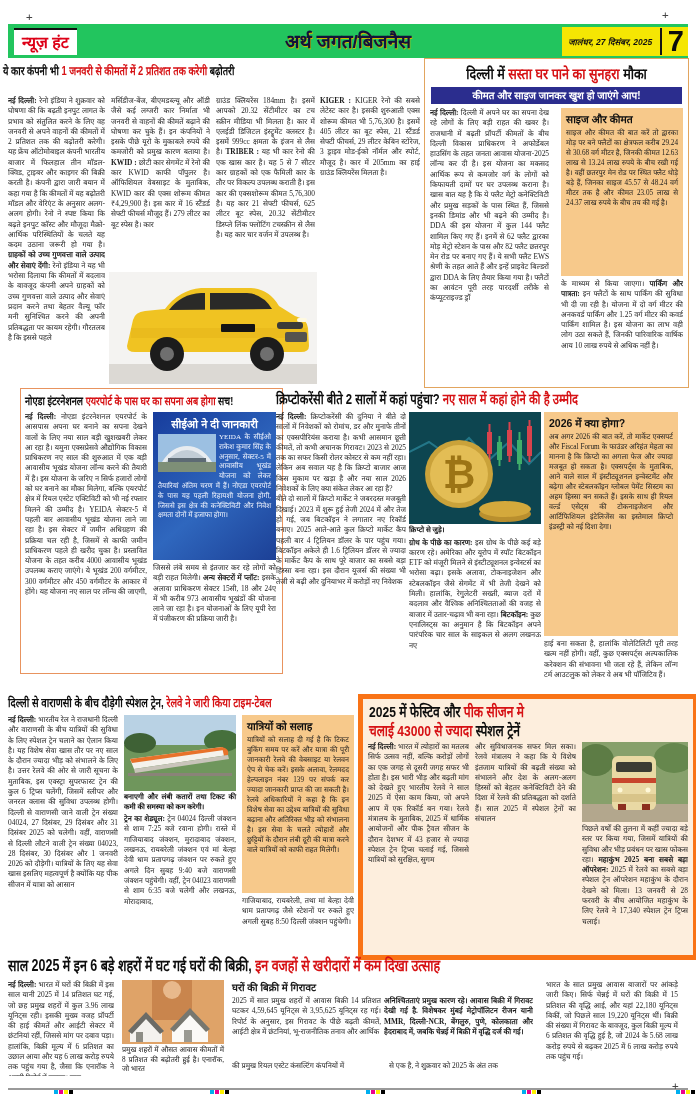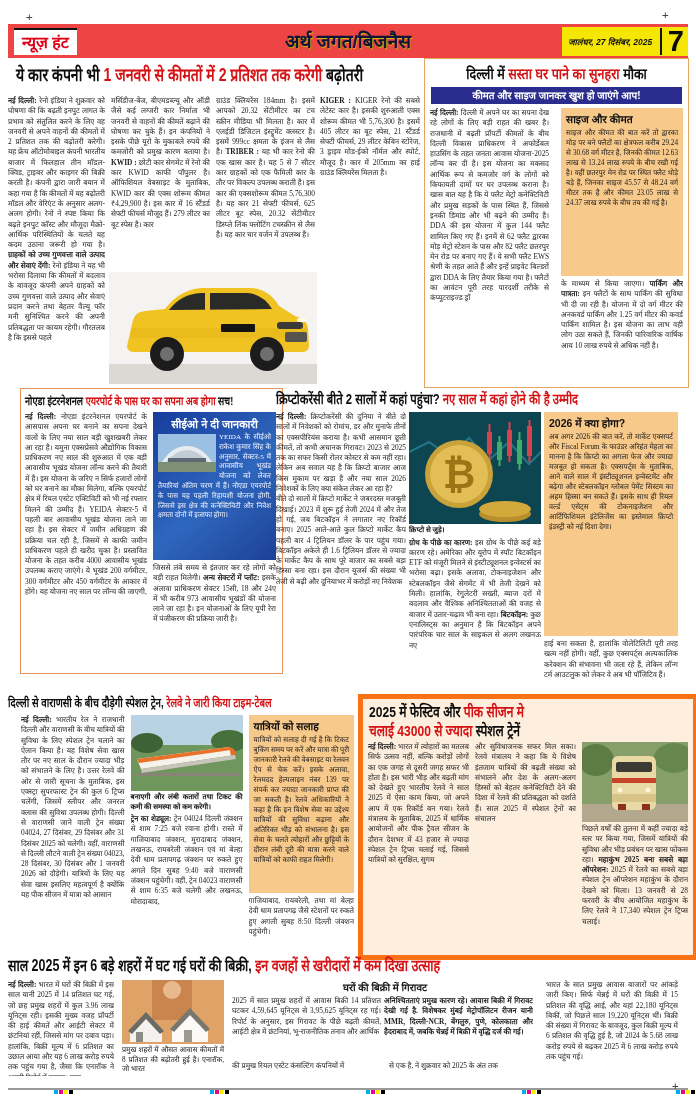--- a/index.html
+++ b/index.html
@@ -9,42 +9,42 @@
   
   .bt{font-size:7.4px;line-height:10.3px;text-align:justify;color:#1c1c1c;overflow:hidden;}
   .bt .ld{font-weight:bold;}
   .cap{font-size:7.2px;line-height:9.6px;text-align:justify;font-weight:bold;color:#111;}
   
   .h{font-family:"Liberation Sans",sans-serif;font-weight:bold;color:#0d0d0d;white-space:nowrap;}
   .sq{display:inline-block;transform:scaleX(.78);transform-origin:0 50%;}
   .sqc{display:inline-block;transform:scaleX(.84);transform-origin:50% 50%;}
   .rd{color:#d61114;}
   
-  .band{background:#ef4444;display:flex;align-items:center;}
+  .band{background:#22c55e;display:flex;align-items:center;}
   .logo{background:#ffffff;border-top:2px solid #111;margin-left:6px;padding:1px 8px 2px 8px;
         font-family:"Liberation Sans",sans-serif;font-weight:bold;font-size:16px;color:#dd0017;}
   .secttl{position:absolute;left:0;right:0;text-align:center;font-family:"Liberation Sans",sans-serif;
         font-weight:bold;font-size:19px;color:#13123a;text-shadow:.6px .6px 0 #c9b900;}
   .hdate{font-family:"Liberation Sans",sans-serif;font-weight:bold;font-style:italic;font-size:8.5px;color:#111;}
   .pgnum{font-family:"Liberation Sans",sans-serif;font-weight:bold;font-size:29px;color:#0c0c0c;line-height:1;}
   .vline{width:1.6px;height:27px;background:#141414;margin:0 6px 0 8px;}
   
   .obox{background:#f7c98b;padding:4px 5px;}
   .obox .ot{font-family:"Liberation Sans",sans-serif;font-weight:bold;font-size:10.5px;color:#101010;margin-bottom:2px;}
   .obox .ob{font-size:7.2px;line-height:10px;text-align:justify;}
   .bluebar{background:#2b2d8e;color:#fff;font-family:"Liberation Sans",sans-serif;font-weight:bold;
         font-size:10px;text-align:center;line-height:17px;height:17px;overflow:hidden;}
   .bluebox{background:linear-gradient(140deg,#173c9c 0%,#2f67be 55%,#1c4096 100%);color:#fff;padding:4px 5px;}
   .bluebox .btit{font-family:"Liberation Sans",sans-serif;font-weight:bold;font-size:11px;text-align:center;margin-bottom:2px;}
   .bluebox .btxt{font-size:7.1px;line-height:9.8px;text-align:justify;color:#f2f6ff;}
   .frame{border:1.5px solid #e2a55e;background:#fff;}
   .frame2{border:1px solid #e8935e;background:#fff;}
   .peach{background:#fdeedd;border:5px solid #f97316;}
   .colrow{display:flex;}
-  .whitebox-t{font-family:"Liberation Sans",sans-serif;font-weight:bold;font-size:10px;text-align:center;margin-bottom:2px;}
+  .whitebox-t{font-family:"Liberation Sans",sans-serif;font-weight:bold;font-size:10px;margin-bottom:2px;}
   
   .cross{font-family:"DejaVu Sans Mono",monospace;font-size:11px;color:#444;}
   .regline{height:1.5px;background:#9a9a9a;}
   .dots{display:flex;gap:1px;}
   .dots i{width:4px;height:4px;display:block;}
   svg{display:block;}
 </style>
 </head>
 <body>
 
@@ -56,21 +56,21 @@
   <div class="abs band" style="left:8px;top:24px;width:680px;height:34px;">
     <div class="logo">न्यूज़ हंट</div>
     <div class="secttl">अर्थ जगत/बिजनैस</div>
     <div style="margin-left:auto;display:flex;align-items:center;z-index:2;background:#f5e603;padding-left:6px;">
       <span class="hdate">जालंधर, 27 दिसंबर, 2025</span>
       <span class="vline"></span>
       <span class="pgnum" style="margin-right:4px;">7</span>
     </div>
   </div>
 
-  <div class="abs h" style="left:16px;top:62px;width:414px;height:28px;font-size:18px;">
+  <div class="abs h" style="left:3px;top:62px;width:414px;height:28px;font-size:12px;">
     <span class="sq"><span>ये कार कंपनी भी </span><span class="rd">1 जनवरी से कीमतों में 2 प्रतिशत तक करेगी </span><span>बढ़ोतरी</span></span>
   </div>
 
   <div class="abs" style="left:8px;top:96px;width:412px;height:290px;">
     <div class="abs bt" style="left:0;top:0;width:97px;height:290px;">
       <span class="ld">नई दिल्ली:</span><span> रेनो इंडिया ने शुक्रवार को घोषणा की कि बढ़ती इनपुट लागत के प्रभाव को संतुलित करने के लिए वह जनवरी से अपने वाहनों की कीमतों में 2 प्रतिशत तक की बढ़ोतरी करेगी। यह फ्रेंच ऑटोमोबाइल कंपनी भारतीय बाजार में फिलहाल तीन मॉडल- क्विड, ट्राइबर और काइगर की बिक्री करती है। कंपनी द्वारा जारी बयान में कहा गया है कि कीमतों में यह बढ़ोतरी मॉडल और वेरिएंट के अनुसार अलग-अलग होगी। रेनो ने स्पष्ट किया कि बढ़ते इनपुट कॉस्ट और मौजूदा मैक्रो-आर्थिक परिस्थितियों के चलते यह कदम उठाना जरूरी हो गया है।</span>
       <span class="ld">ग्राहकों को उच्च गुणवत्ता वाले उत्पाद और सेवाएं देंगी:</span><span> रेनो इंडिया ने यह भी भरोसा दिलाया कि कीमतों में बदलाव के बावजूद कंपनी अपने ग्राहकों को उच्च गुणवत्ता वाले उत्पाद और सेवाएं प्रदान करने तथा बेहतर वैल्यू फॉर मनी सुनिश्चित करने की अपनी प्रतिबद्धता पर कायम रहेगी। गौरतलब है कि इससे पहले</span>
     </div>
     <div class="abs bt" style="left:103px;top:0;width:99px;height:172px;">
       <span>मर्सिडीज-बेंज, बीएमडब्ल्यू और ऑडी जैसे कई लग्जरी कार निर्माता भी जनवरी से वाहनों की कीमतें बढ़ाने की घोषणा कर चुके हैं। इन कंपनियों ने इसके पीछे यूरो के मुकाबले रुपये की कमजोरी को प्रमुख कारण बताया है।</span>
@@ -197,21 +197,21 @@
         <div class="bt" style="margin-top:3px;height:58px;">हाई बना सकता है, हालांकि वोलेटिलिटी पूरी तरह खत्म नहीं होगी। वहीं, कुछ एक्सपर्ट्स अल्पकालिक करेक्शन की संभावना भी जता रहे हैं, लेकिन लॉन्ग टर्म आउटलुक को लेकर वे अब भी पॉजिटिव हैं।</div>
       </div>
     </div>
   </div>
 
   <div class="abs" style="left:8px;top:694px;width:346px;height:256px;">
     <div class="h" style="font-size:12.5px;height:18px;">
       <span class="sq"><span>दिल्ली से वाराणसी के बीच दौड़ेगी स्पेशल ट्रेन, </span><span class="rd">रेलवे ने जारी किया टाइम-टेबल</span></span>
     </div>
     <div class="colrow" style="gap:6px;margin-top:3px;">
-      <div class="bt" style="width:110px;height:234px;margin-left:13px;">
+      <div class="bt" style="width:110px;height:234px;">
         <span class="ld">नई दिल्ली:</span><span> भारतीय रेल ने राजधानी दिल्ली और वाराणसी के बीच यात्रियों की सुविधा के लिए स्पेशल ट्रेन चलाने का ऐलान किया है। यह विशेष सेवा खास तौर पर नए साल के दौरान ज्यादा भीड़ को संभालने के लिए है। उत्तर रेलवे की ओर से जारी सूचना के मुताबिक, इस एक्स्ट्रा सुपरफास्ट ट्रेन की कुल 6 ट्रिप्स चलेंगी, जिसमें स्लीपर और जनरल क्लास की सुविधा उपलब्ध होगी। दिल्ली से वाराणसी जाने वाली ट्रेन संख्या 04024, 27 दिसंबर, 29 दिसंबर और 31 दिसंबर 2025 को चलेगी। वहीं, वाराणसी से दिल्ली लौटने वाली ट्रेन संख्या 04023, 28 दिसंबर, 30 दिसंबर और 1 जनवरी 2026 को दौड़ेगी। यात्रियों के लिए यह सेवा खास इसलिए महत्वपूर्ण है क्योंकि यह पीक सीजन में यात्रा को आसान</span>
       </div>
       <div style="width:112px;">
         <svg width="112" height="76" viewBox="0 0 112 76">
           <rect width="112" height="30" fill="#b9d2e4"></rect>
           <rect y="30" width="112" height="46" fill="#6f965c"></rect>
           <ellipse cx="16" cy="28" rx="16" ry="10" fill="#3e6135"></ellipse>
           <ellipse cx="98" cy="26" rx="18" ry="11" fill="#46703c"></ellipse>
           <path d="M6 44 L98 32 L104 40 L10 54 Z" fill="#f5f2ec"></path>
           <path d="M6 44 L98 32 L100 35 L8 48 Z" fill="#e8722a"></path>

